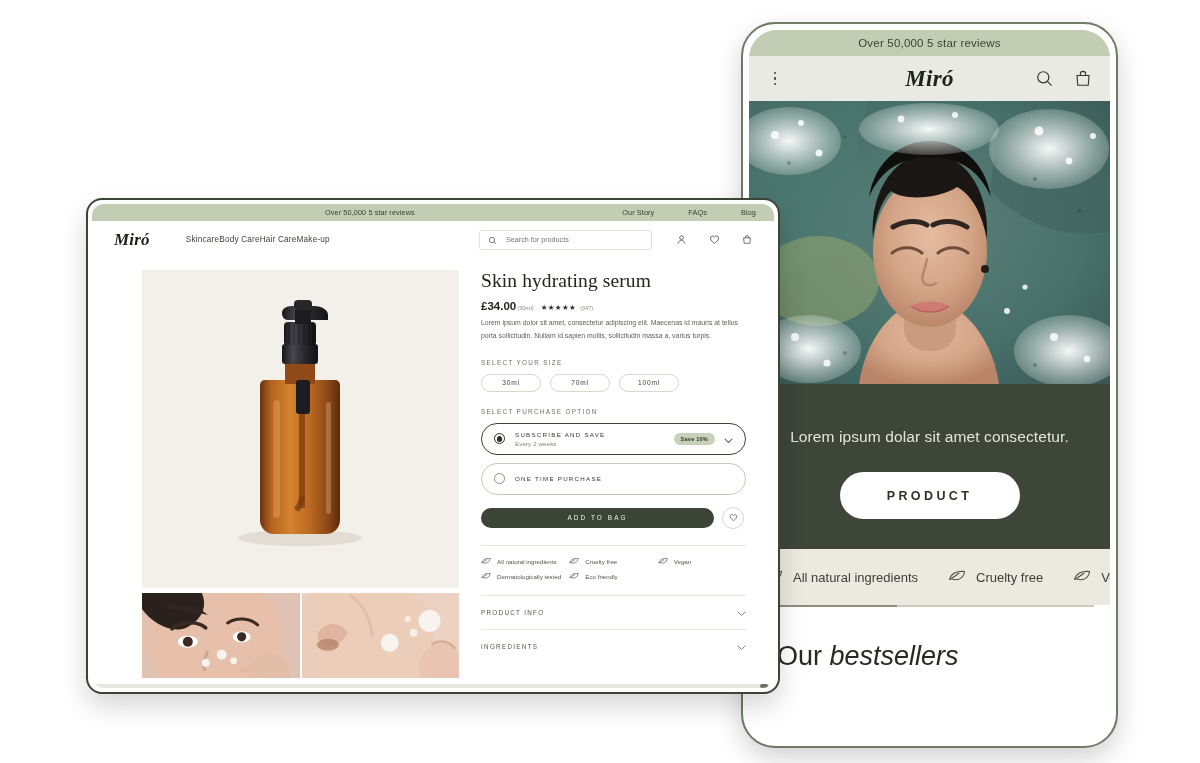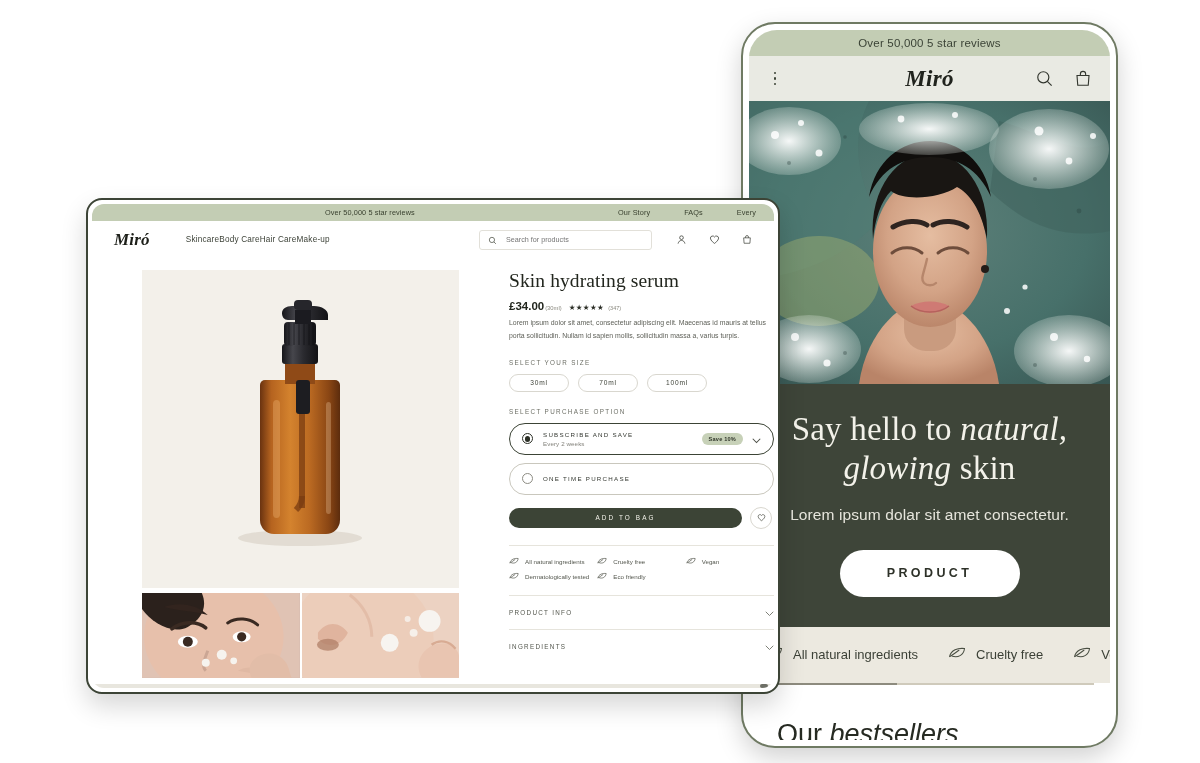--- a/index.html
+++ b/index.html
@@ -92,21 +92,21 @@
   .l-search{
     margin-left:auto;display:flex;align-items:center;gap:7px;
     width:155px;height:18px;border:1px solid #e2e0d9;border-radius:3px;padding:0 8px;
     background:#fff;
   }
   .l-search input{
     border:none;outline:none;font-size:7.2px;color:#9b9a92;background:transparent;width:100%;
     font-family:"Liberation Sans", sans-serif;
   }
   .l-hicons{display:flex;gap:22px;margin-left:24px;align-items:center;}
-  .l-body{display:flex;padding:12px 0 0 0;justify-content:space-between;}
+  .l-body{display:flex;padding:12px 0 0 0;}
   .l-gallery{width:317px;margin-left:50px;}
   .l-main-img{height:318px;background:#f3f0ea;position:relative;overflow:hidden;}
   .l-thumbs{display:flex;gap:2px;margin-top:5px;height:85px;}
   .l-thumb{flex:1;overflow:hidden;background:#d8bdb1;position:relative;}
   .l-info{width:265px;margin-left:22px;}
   .l-title{
     font-family:"Liberation Serif", serif;font-size:19.5px;color:#22261e;
     letter-spacing:.1px;margin:0 0 8px;font-weight:400;
   }
   .l-pricerow{display:flex;align-items:baseline;gap:1px;margin-bottom:4px;}
@@ -269,24 +269,20 @@
               <circle cx="96" cy="36" r="1.8"></circle>
               <circle cx="286" cy="78" r="2"></circle>
             <circle cx="330" cy="110" r="2.4"></circle>
               <circle cx="96" cy="252" r="2"></circle>
               <circle cx="286" cy="264" r="2"></circle>
           </g>
         </svg>
       </div>
 
       <div class="t-overlay">
-        <div class="t-headline">
-          <span>Say hello to </span><em>natural,</em><br>
-          <em>glowing</em><span> skin</span>
-        </div>
         <div class="t-sub">Lorem ipsum dolar sit amet consectetur.</div>
         <button class="t-btn">PRODUCT</button>
       </div>
 
       <div class="t-feat">
         <span class="fi">
           <span>
             <svg width="18" height="14" viewBox="0 0 24 18" fill="none" stroke="#4a4f43" stroke-width="1.4">
               <path d="M2 14c2-9 11-12 20-11-1 9-9 13-17 10"></path>
                 <path d="M2 14c5-3 9-6 13-9"></path>
@@ -323,21 +319,21 @@
   </div>
 
   <div class="laptop">
     <div class="laptop-inner">
 
       <div class="l-announce">
         <span class="msg">Over 50,000 5 star reviews</span>
         <span class="links">
           <span>Our Story</span>
           <span>FAQs</span>
-          <span>Every</span>
+          <span>Blog</span>
         </span>
       </div>
 
       <div class="l-header">
         <span class="l-logo">Miró</span>
         <span class="l-nav">
           <span>Skincare</span>
           <span>Body Care</span>
           <span>Hair Care</span>
           <span>Make-up</span>

